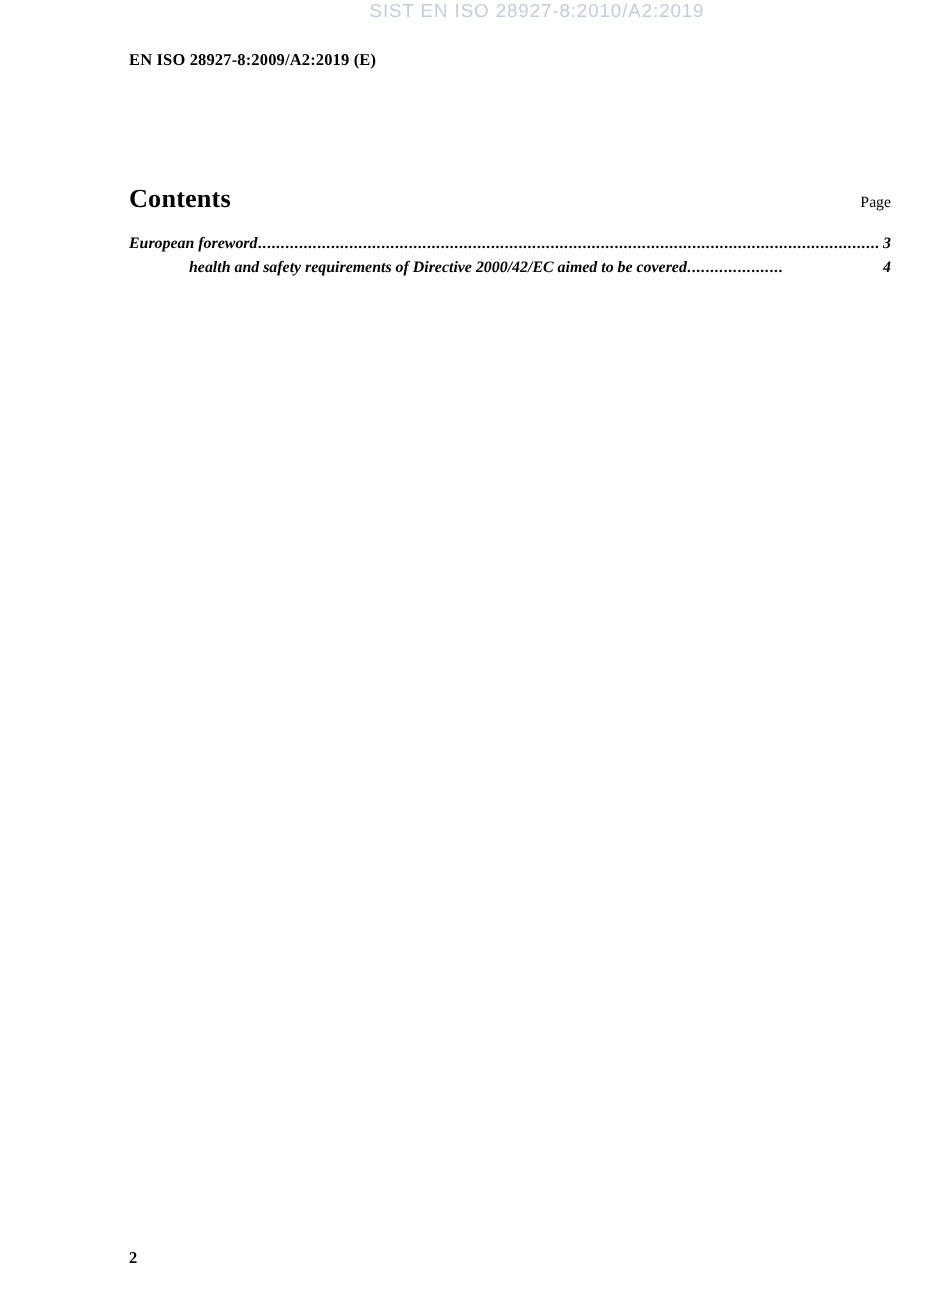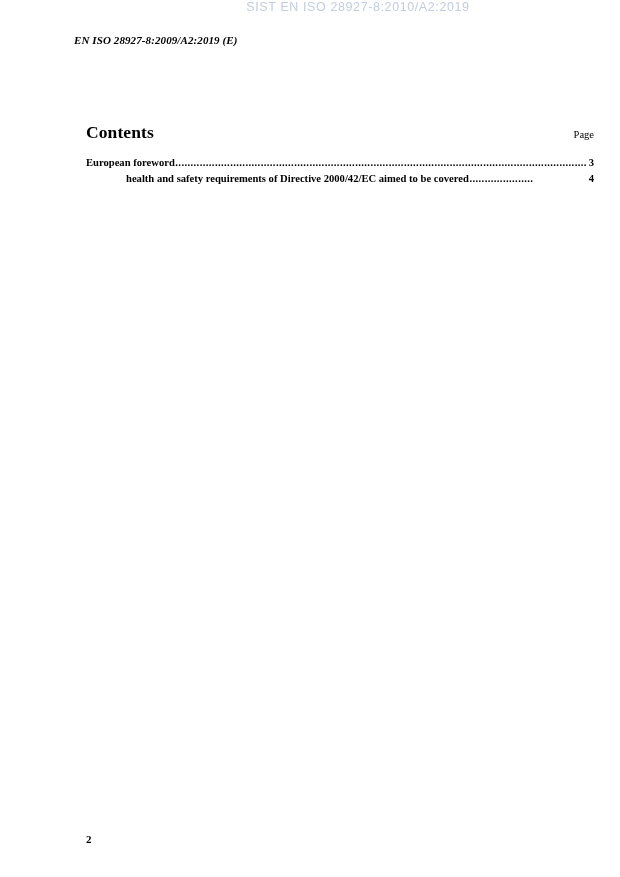--- a/index.html
+++ b/index.html
@@ -30,26 +30,25 @@
     text-align: center;
     font-family: "Liberation Sans", sans-serif;
     font-size: 12.5px;
     letter-spacing: 0.6px;
     color: #c3cddd;
     white-space: nowrap;
   }
   .doc-header {
     position: absolute;
     top: 34px;
-    left: 26px;
+    left: 38px;
     font-family: "Liberation Serif", serif;
     font-weight: bold;
     font-size: 11px;
     letter-spacing: 0.1px;
-    font-style: italic;
   }
   .contents-row {
     position: absolute;
     top: 122px;
     left: 38px;
     width: 508px;
     display: flex;
     align-items: baseline;
     justify-content: space-between;
   }
@@ -69,20 +68,21 @@
     left: 38px;
     width: 508px;
   }
   .toc-entry {
     font-family: "Liberation Serif", serif;
     font-weight: bold;
     font-size: 10.6px;
     line-height: 14px;
     margin-bottom: 2px;
     position: relative;
+    font-style: italic;
   }
   .toc-line {
     display: flex;
     align-items: baseline;
     width: 100%;
   }
   .toc-text {
     white-space: pre;
   }
   .toc-leader {

